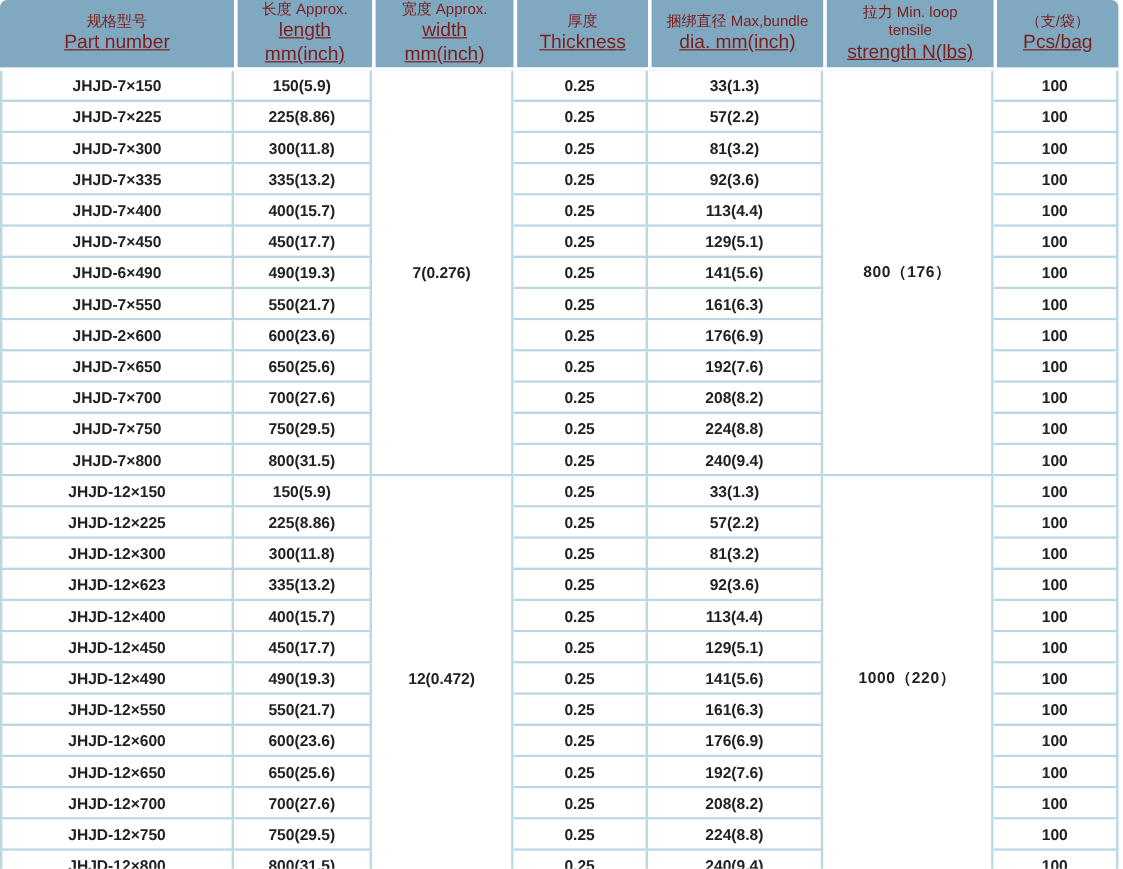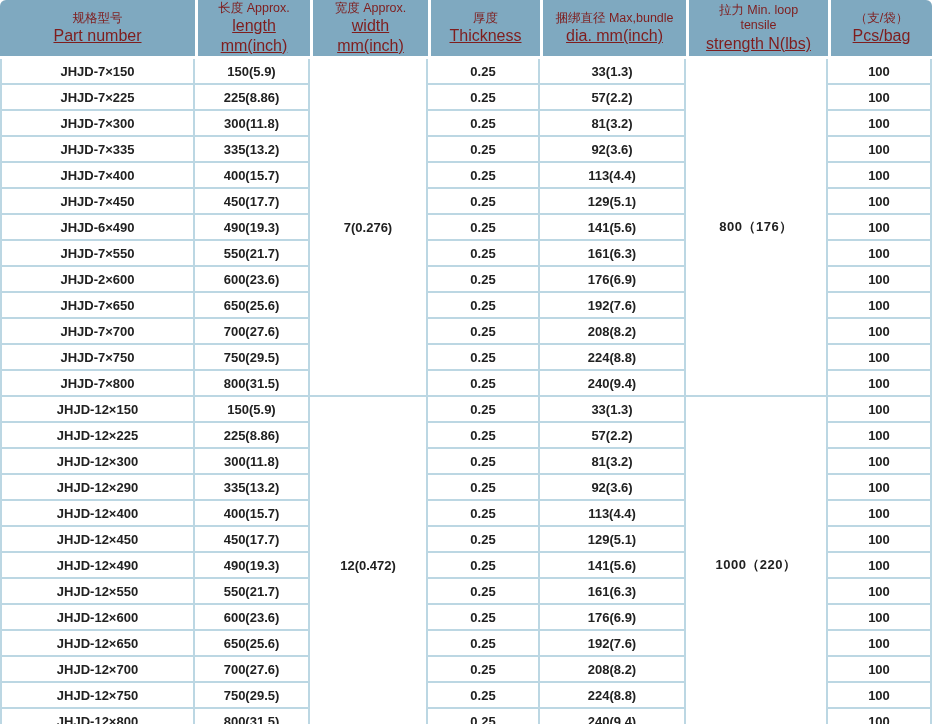--- a/index.html
+++ b/index.html
@@ -222,21 +222,21 @@
           <td>100</td>
         </tr>
         <tr>
           <td class="first">JHJD-12×300</td>
           <td>300(11.8)</td>
           <td>0.25</td>
           <td>81(3.2)</td>
           <td>100</td>
         </tr>
         <tr>
-          <td class="first">JHJD-12×290</td>
+          <td class="first">JHJD-12×623</td>
           <td>335(13.2)</td>
           <td>0.25</td>
           <td>92(3.6)</td>
           <td>100</td>
         </tr>
         <tr>
           <td class="first">JHJD-12×400</td>
           <td>400(15.7)</td>
           <td>0.25</td>
           <td>113(4.4)</td>

